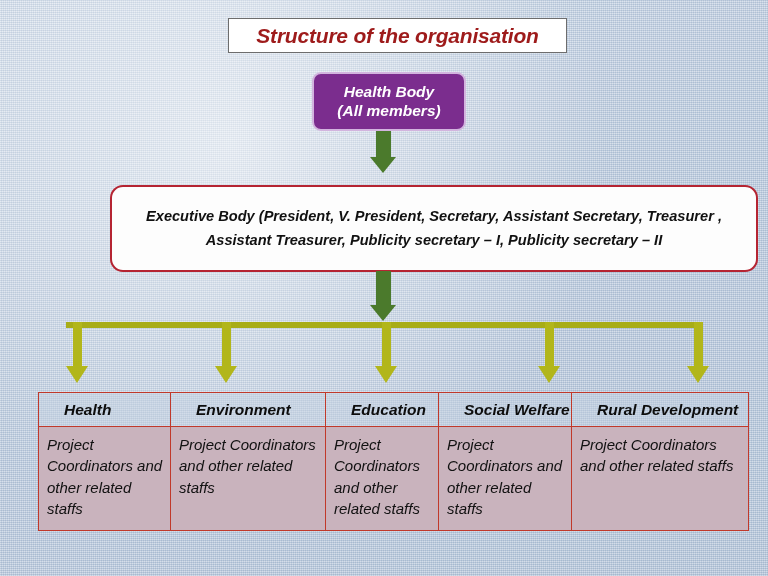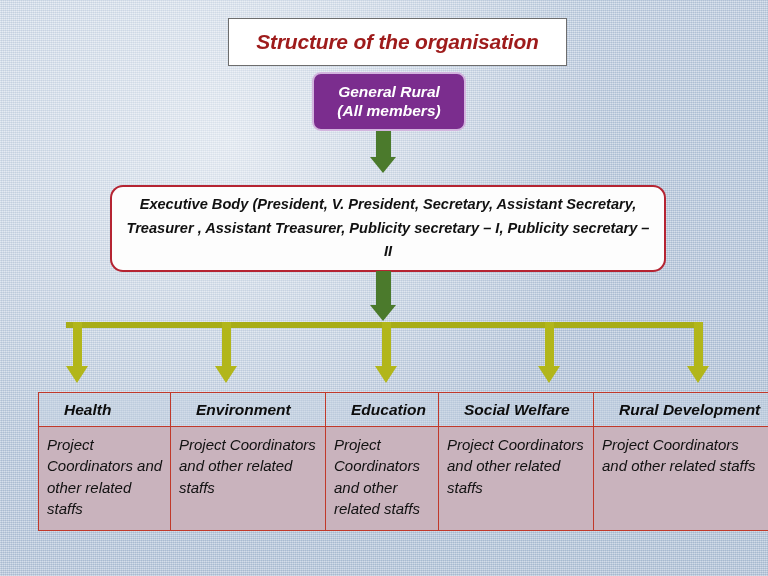--- a/index.html
+++ b/index.html
@@ -25,21 +25,21 @@
       linear-gradient(160deg, #cfdae8 0%, #bfcddf 45%, #b6c6da 100%);
     overflow: hidden;
   }
 
   
   #title-box {
     position: absolute;
     left: 228px;
     top: 18px;
     width: 339px;
-    height: 48px;
+    height: 35px;
     background: #ffffff;
     border: 1px solid #6d6d6d;
     box-sizing: border-box;
     display: flex;
     align-items: center;
     justify-content: center;
   }
   #title-text {
     font-size: 21px;
     font-weight: bold;
@@ -72,21 +72,21 @@
     font-weight: bold;
     font-style: italic;
     white-space: nowrap;
   }
 
   
   #executive-body-box {
     position: absolute;
     left: 110px;
     top: 185px;
-    width: 556px;
+    width: 648px;
     height: 87px;
     background: #fdfdfd;
     border: 2px solid #b52432;
     border-radius: 13px;
     box-sizing: border-box;
     display: flex;
     align-items: center;
     justify-content: center;
     padding: 0 14px;
   }
@@ -196,34 +196,34 @@
     font-size: 15px;
     font-weight: normal;
     font-style: italic;
     color: #111111;
     line-height: 1.42;
   }
 
   .col-1 { width: 132px; }
   .col-2 { width: 155px; }
   .col-3 { width: 113px; margin-top: 45px; }
-  .col-4 { width: 155px; }
+  .col-4 { width: 133px; }
   .col-5 { width: 177px; }
 </style>
 </head>
 <body>
 
 <div id="canvas">
 
   <div id="title-box">
     <span id="title-text">Structure of the organisation</span>
   </div>
 
   <div id="general-body-box">
-    <span class="gb-line">General Rural</span>
+    <span class="gb-line">Health Body</span>
     <span class="gb-line">(All members)</span>
   </div>
 
   <div class="arrow-green-shaft" id="green-arrow-1-shaft"></div>
   <div class="arrow-green-head" id="green-arrow-1-head"></div>
 
   <div id="executive-body-box">
     <span id="executive-body-text">Executive Body (President, V. President, Secretary, Assistant Secretary,  Treasurer ,  Assistant Treasurer, Publicity secretary – I, Publicity secretary – II</span>
   </div>
 

